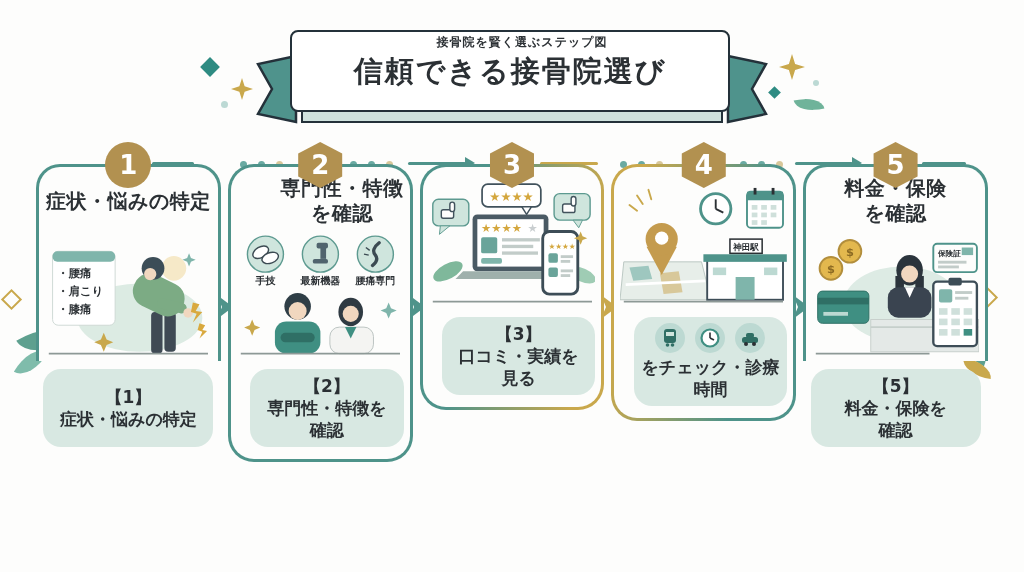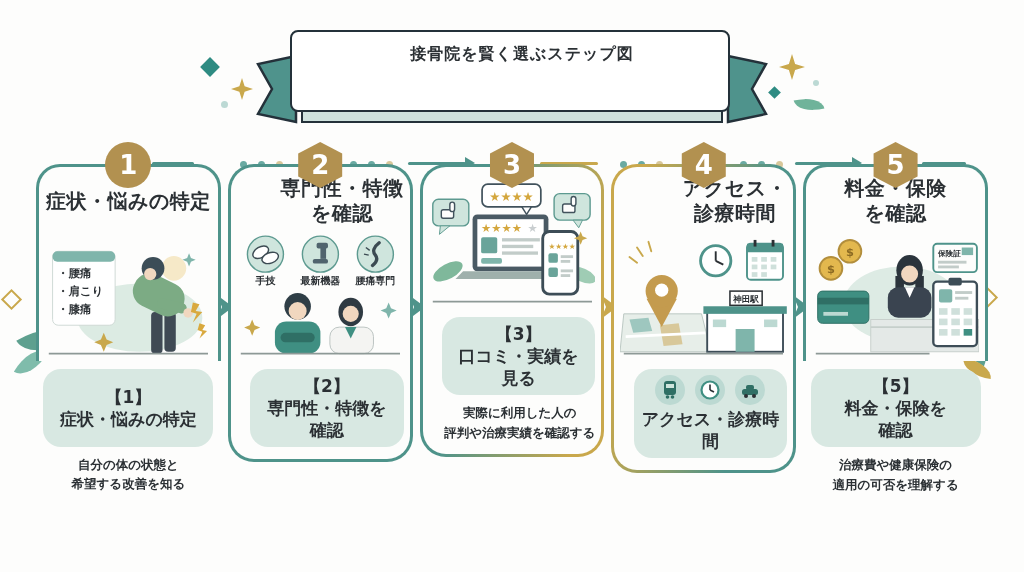--- a/index.html
+++ b/index.html
@@ -11,21 +11,21 @@
   .ml{white-space:pre-line;}
 
   
   .banner{position:relative;width:560px;height:100px;margin:28px auto 0;}
   .banner svg.ribbon{position:absolute;left:0;top:0;z-index:1;}
   .banner-box{
     position:absolute;left:58px;top:2px;width:440px;height:82px;z-index:2;
     background:#ffffff;border:2.5px solid #24313a;border-radius:8px;
     text-align:center;box-sizing:border-box;
   }
-  .banner-sub{margin-top:12px;font-size:16px;font-weight:700;letter-spacing:1px;padding-left:24px;}
+  .banner-sub{margin-top:2px;font-size:12px;font-weight:700;letter-spacing:1px;padding-left:24px;}
   .banner-title{margin-top:1px;font-size:29px;font-weight:800;letter-spacing:2px;}
 
   
   .diam{position:absolute;transform:rotate(45deg);}
   .sparkle{position:absolute;background:#c9a84c;
     clip-path:polygon(50% 0,62% 38%,100% 50%,62% 62%,50% 100%,38% 62%,0 50%,38% 38%);}
   .dot{position:absolute;border-radius:50%;background:#bcd9d4;}
   .leaf{position:absolute;border-radius:0 100% 0 100%;}
 
   
@@ -86,20 +86,21 @@
 <body>
 
 <div class="banner">
   <svg class="ribbon" width="560" height="100" viewBox="0 0 560 100">
     <polygon points="64,28 26,36 40,61 26,86 64,94" fill="#4f938c" stroke="#24313a" stroke-width="2.5"></polygon>
     <polygon points="496,28 534,36 520,61 534,86 496,94" fill="#4f938c" stroke="#24313a" stroke-width="2.5"></polygon>
     <rect x="70" y="80" width="420" height="14" fill="#cfe2de" stroke="#24313a" stroke-width="2"></rect>
   </svg>
   <div class="banner-box">
     <div class="banner-sub">接骨院を賢く選ぶステップ図</div>
+    <div class="banner-title">信頼できる接骨院選び</div>
   </div>
 </div>
 
 <div class="diam" style="left:203px;top:60px;width:14px;height:14px;background:#2e8b82;"></div>
 <div class="sparkle" style="left:231px;top:78px;width:22px;height:22px;"></div>
 <div class="dot" style="left:221px;top:101px;width:7px;height:7px;"></div>
 <div class="sparkle" style="left:779px;top:54px;width:26px;height:26px;"></div>
 <div class="diam" style="left:770px;top:88px;width:9px;height:9px;background:#2e8b82;"></div>
 <div class="dot" style="left:813px;top:80px;width:6px;height:6px;"></div>
 <div class="leaf" style="left:795px;top:97px;width:28px;height:15px;background:#6fb39a;transform:rotate(-14deg);"></div>
@@ -173,22 +174,20 @@
           <path d="M62 108 l3 7 7 3 -7 3 -3 7 -3 -7 -7 -3 7 -3 z" fill="#c9a84c"></path>
           <path d="M152 24 l2 5 5 2 -5 2 -2 5 -2 -5 -5 -2 5 -2 z" fill="#7fb5ab"></path>
           <line x1="4" y1="130" x2="172" y2="130" stroke="#8d9996" stroke-width="2"></line>
         </svg>
       </div>
     </div>
     <div class="label-box">
       <div class="ml">【1】
 症状・悩みの特定</div>
     </div>
-    <div class="desc ml">自分の体の状態と
-希望する改善を知る</div>
   </div>
 
   <div class="col">
     <div class="badge hex">2</div>
     <div class="cardwrap teal">
       <div class="card in">
         <div class="card-title ml">専門性・特徴
 を確認</div>
         <div class="illus">
           <svg viewBox="0 0 176 132">
@@ -287,32 +286,28 @@
             </g>
             <path d="M160 56 l2 5 5 2 -5 2 -2 5 -2 -5 -5 -2 5 -2 z" fill="#c9a84c"></path>
             <line x1="4" y1="130" x2="172" y2="130" stroke="#8d9996" stroke-width="2"></line>
           </svg>
         </div>
         <div class="label-box">
           <div class="ml">【3】
 口コミ・実績を
 見る</div>
         </div>
-        <div class="desc ml">実際に利用した人の
-評判や治療実績を確認する</div>
       </div>
     </div>
   </div>
 
   <div class="col">
     <div class="badge hex">4</div>
     <div class="cardwrap goldteal">
       <div class="card in">
-        <div class="card-title ml">アクセス・
-診療時間</div>
         <div class="illus">
           <svg viewBox="0 0 176 132">
             <g stroke="#c9a84c" stroke-width="2" stroke-linecap="round">
               <line x1="10" y1="28" x2="18" y2="34"></line>
                 <line x1="18" y1="18" x2="24" y2="27"></line>
                 <line x1="30" y1="12" x2="33" y2="22"></line>
             </g>
             <g>
               <polygon points="4,88 86,88 96,128 0,128" fill="#e7eee9" stroke="#b9c6c1"></polygon>
               <polygon points="10,94 30,92 34,106 14,108" fill="#9ec7bf"></polygon>
@@ -376,21 +371,21 @@
             </span>
             <span class="ic">
               <svg width="22" height="22" viewBox="0 0 22 22">
                   <rect x="3" y="10" width="16" height="6" rx="2.5" fill="#2f6f65"></rect>
                   <rect x="7" y="6" width="8" height="5" rx="2" fill="#2f6f65"></rect>
                   <circle cx="7" cy="17" r="2" fill="#2b3034"></circle>
                   <circle cx="15" cy="17" r="2" fill="#2b3034"></circle>
                 </svg>
             </span>
           </div>
-          <div class="ml">アクセス・診療時間</div>
+          <div class="ml">をチェック・診療時間</div>
         </div>
       </div>
     </div>
   </div>
 
   <div class="col">
     <div class="badge hex">5</div>
     <div class="topbox">
       <div class="card-title ml">料金・保険
 を確認</div>
@@ -447,17 +442,15 @@
           </g>
           <line x1="4" y1="130" x2="124" y2="130" stroke="#8d9996" stroke-width="2"></line>
         </svg>
       </div>
     </div>
     <div class="label-box">
       <div class="ml">【5】
 料金・保険を
 確認</div>
     </div>
-    <div class="desc ml">治療費や健康保険の
-適用の可否を理解する</div>
   </div>
 
 </div>
 
 </body></html>

